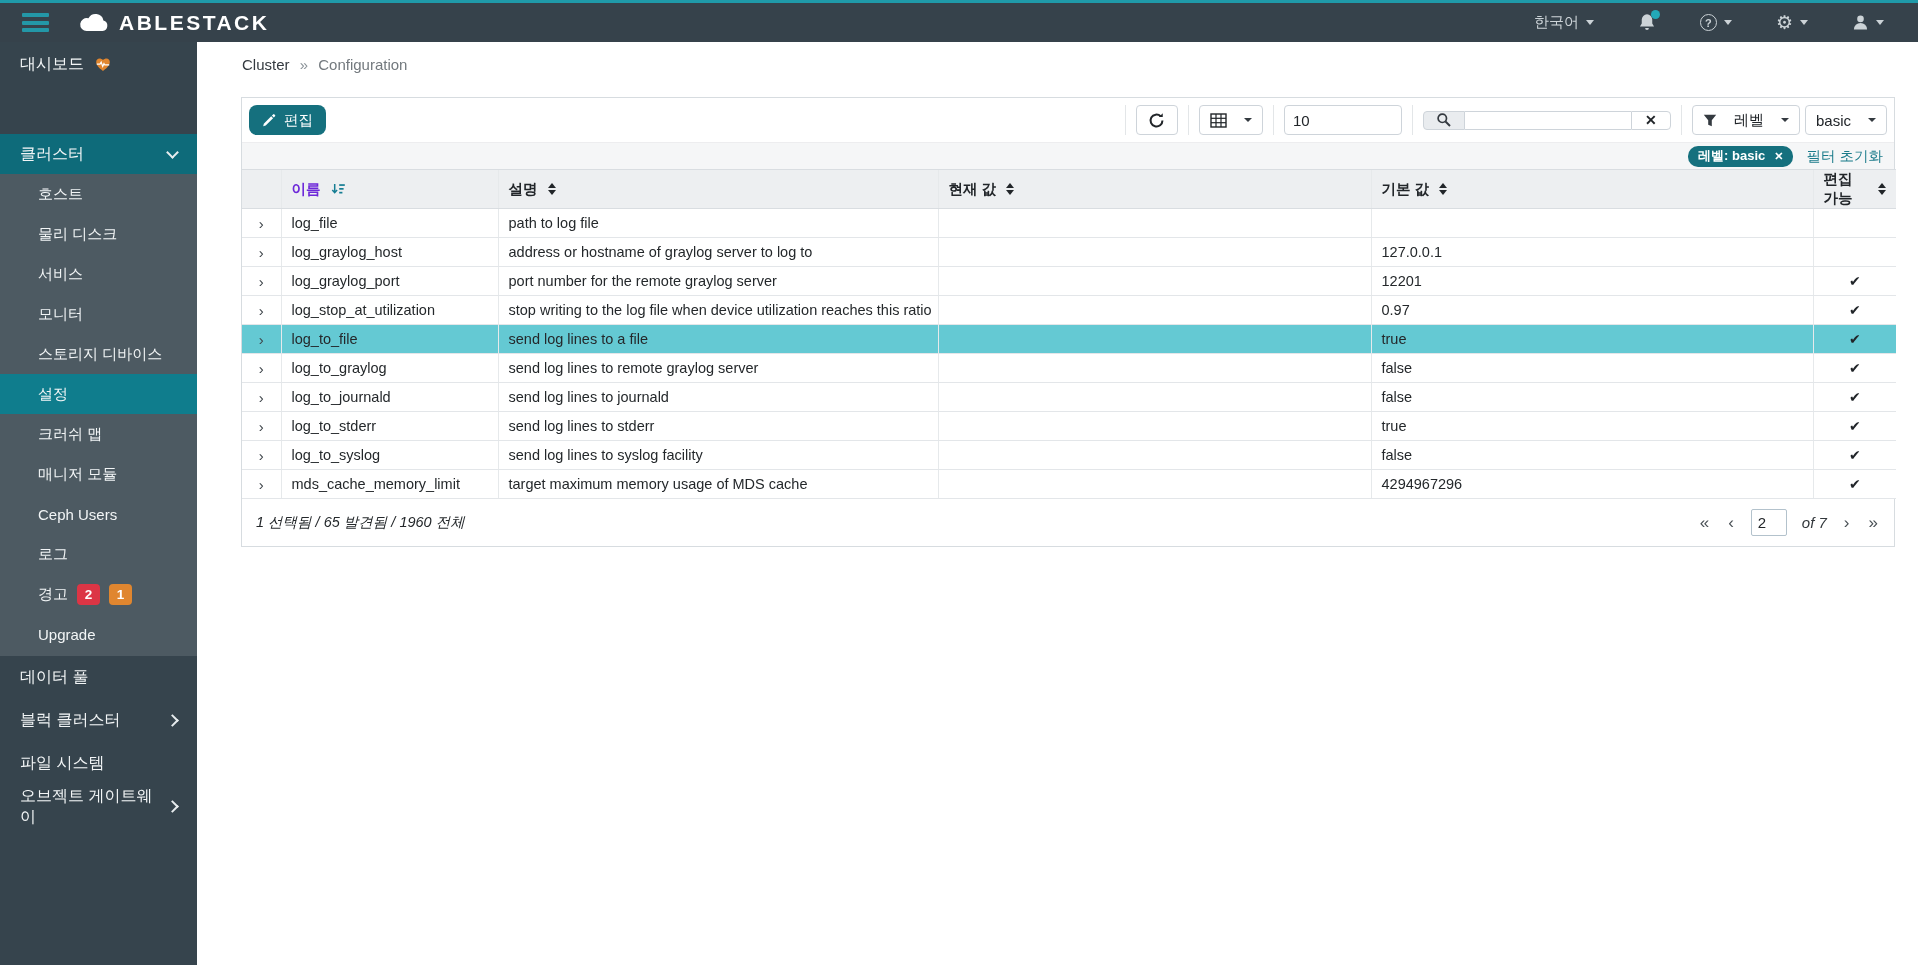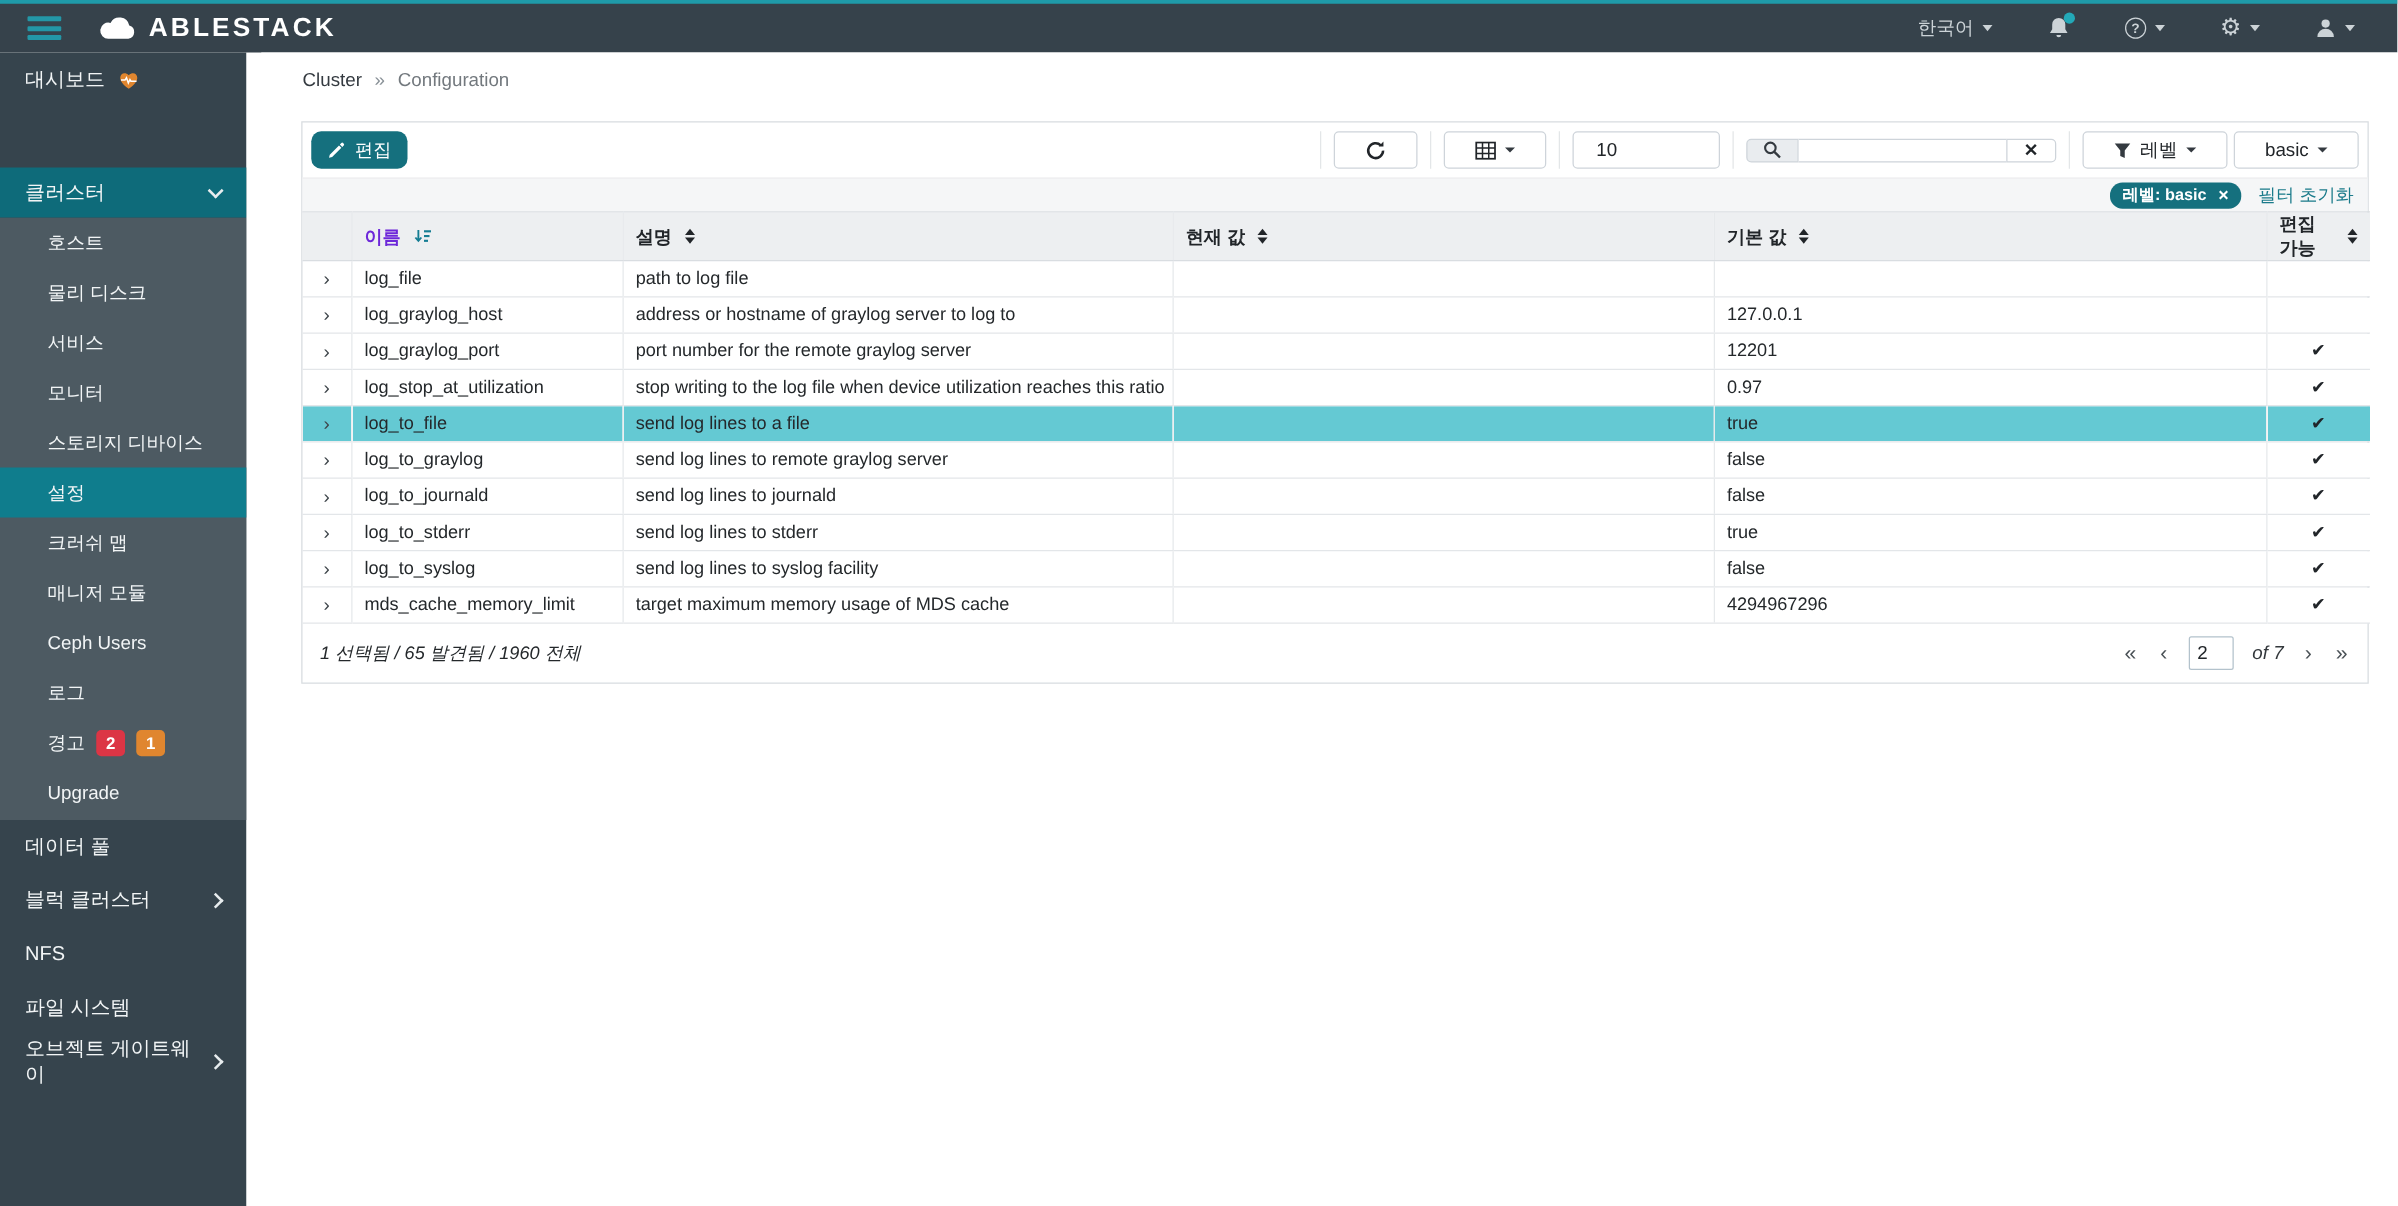--- a/index.html
+++ b/index.html
@@ -55,26 +55,26 @@
 
   
   .card { position:absolute; top:55px; left:32px; width:1654px; border:1px solid #d7dce0; background:#fff; }
 
   .toolbar { height:44px; display:flex; align-items:center; padding:0 7px; }
   .btn-edit { height:30px; display:flex; align-items:center; gap:8px; background:#15707e; color:#fff;
     border:none; border-radius:8px; padding:0 13px; font-size:14.5px; font-family:inherit; cursor:pointer; }
   .toolbar-right { margin-left:auto; display:flex; align-items:center; gap:10px; }
   .vdiv { width:1px; height:30px; background:#e3e6e8; }
   .tbtn { height:30px; min-width:42px; border:1px solid #ced4da; border-radius:4px; background:#fff;
-    display:inline-flex; align-items:center; justify-content:center; gap:7px; padding:0 24px;
+    display:inline-flex; align-items:center; justify-content:center; gap:17px; padding:0 10px;
     font-size:15px; color:#212529; cursor:pointer; font-family:inherit; }
   .caret-dark { width:0; height:0; border-left:4px solid transparent; border-right:4px solid transparent;
     border-top:4.5px solid #343a40; display:inline-block; }
   .pagesize-input { width:118px; height:30px; border:1px solid #ced4da; border-radius:4px;
-    padding:0 18px; font-size:15px; font-family:inherit; color:#212529; }
+    padding:0 8px; font-size:15px; font-family:inherit; color:#212529; }
   .search-group { display:flex; align-items:stretch; }
   .sg-btn { width:42px; border:1px solid #ced4da; border-radius:4px 0 0 4px; background:#e9ecef;
     display:flex; align-items:center; justify-content:center; cursor:pointer; }
   .sg-input { width:166px; border:1px solid #ced4da; border-left:none; border-right:none;
     padding:0 8px; font-size:15px; font-family:inherit; }
   .sg-clear { width:40px; border:1px solid #ced4da; border-radius:0 4px 4px 0; background:#fff;
     font-size:14px; font-weight:bold; color:#212529; cursor:pointer; font-family:inherit; }
   .filter-group { display:flex; align-items:center; gap:5px; }
 
   .chiprow { height:27px; background:#f5f6f7; border-top:1px solid #ededef;
@@ -219,23 +219,20 @@
         <span>Upgrade</span>
       </div>
   </div>
   <div class="side-item" style="height:43px">
       <span>데이터 풀</span>
     </div>
   <div class="side-item" style="height:43px">
     <span>블럭 클러스터</span>
     <span class="chev right"></span>
   </div>
-  <div class="side-item" style="height:43px">
-      <span>NFS</span>
-    </div>
   <div class="side-item" style="height:43px">
       <span>파일 시스템</span>
     </div>
   <div class="side-item" style="height:43px">
     <span>오브젝트 게이트웨이</span>
     <span class="chev right"></span>
   </div>
 </div>
 
 <div class="main">

